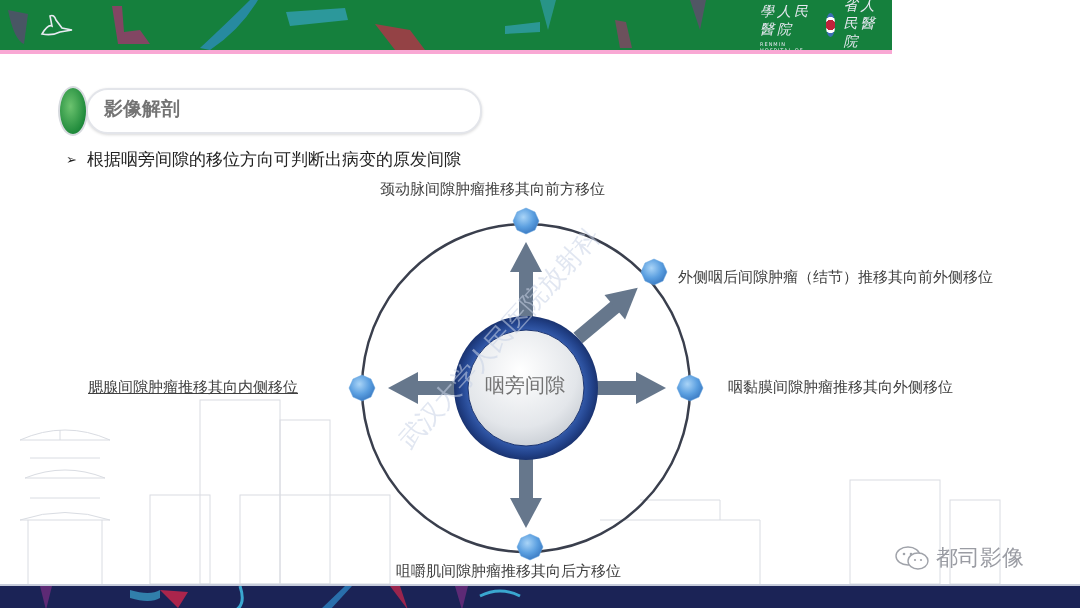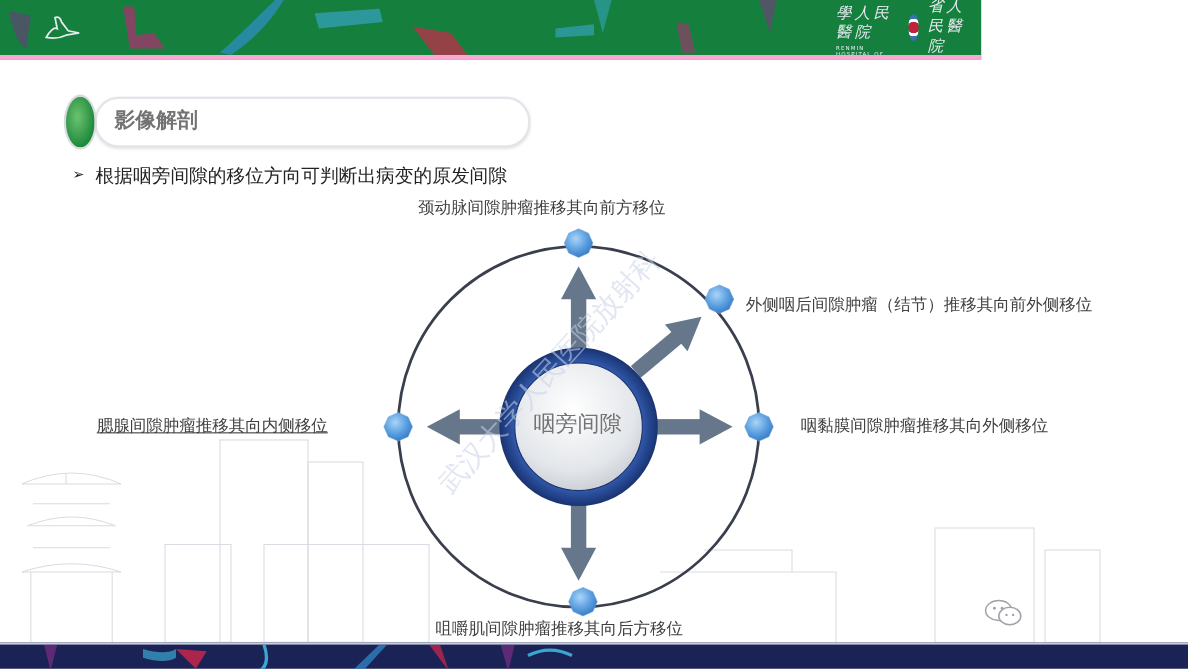--- a/index.html
+++ b/index.html
@@ -181,20 +181,21 @@
 
 <div class="watermark-footer">
   <svg width="36" height="28" viewBox="0 0 36 28">
     <ellipse cx="14" cy="12" rx="12" ry="9" fill="none" stroke="#a0a3aa" stroke-width="1.4"></ellipse>
     <ellipse cx="24" cy="17" rx="10" ry="8" fill="#fff" stroke="#a0a3aa" stroke-width="1.4"></ellipse>
     <circle cx="10" cy="10" r="1.3" fill="#a0a3aa"></circle>
     <circle cx="17" cy="10" r="1.3" fill="#a0a3aa"></circle>
     <circle cx="21" cy="16" r="1.1" fill="#a0a3aa"></circle>
     <circle cx="27" cy="16" r="1.1" fill="#a0a3aa"></circle>
   </svg>
+  <span>都司影像</span>
 </div>
 
 <div class="bottombar">
   <svg width="1080" height="24">
     <path d="M40 0 L46 24 L52 0 Z" fill="#8a2f8a" opacity="0.6"></path>
     <path d="M130 4 Q150 10 160 4 L160 12 Q150 18 130 12 Z" fill="#3aa7d0" opacity="0.7"></path>
     <path d="M160 4 L178 22 L188 6 Z" fill="#d0264a" opacity="0.8"></path>
     <path d="M240 0 Q246 18 236 24" stroke="#3aa7d0" stroke-width="3" fill="none"></path>
     <path d="M320 24 L345 0 L352 0 L330 24 Z" fill="#2f8fd0" opacity="0.7"></path>
     <path d="M390 0 L408 24 L400 0 Z" fill="#d0264a" opacity="0.7"></path>

